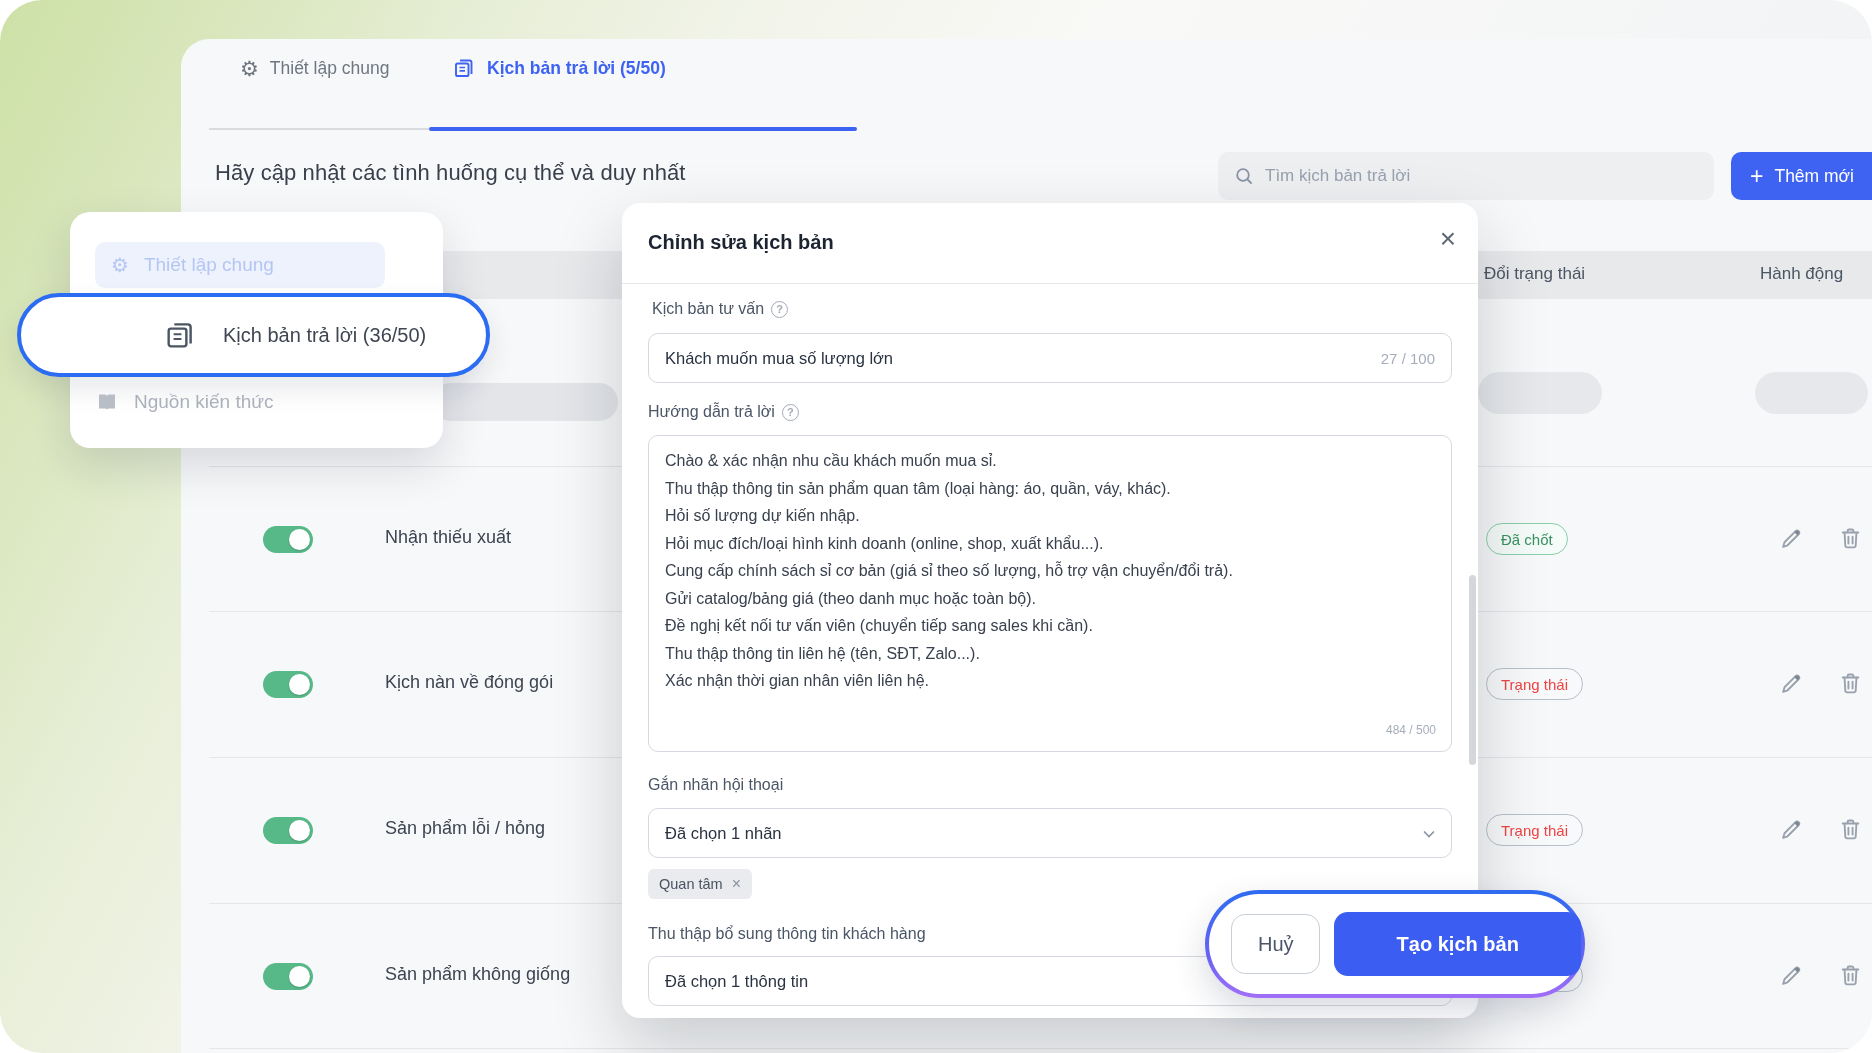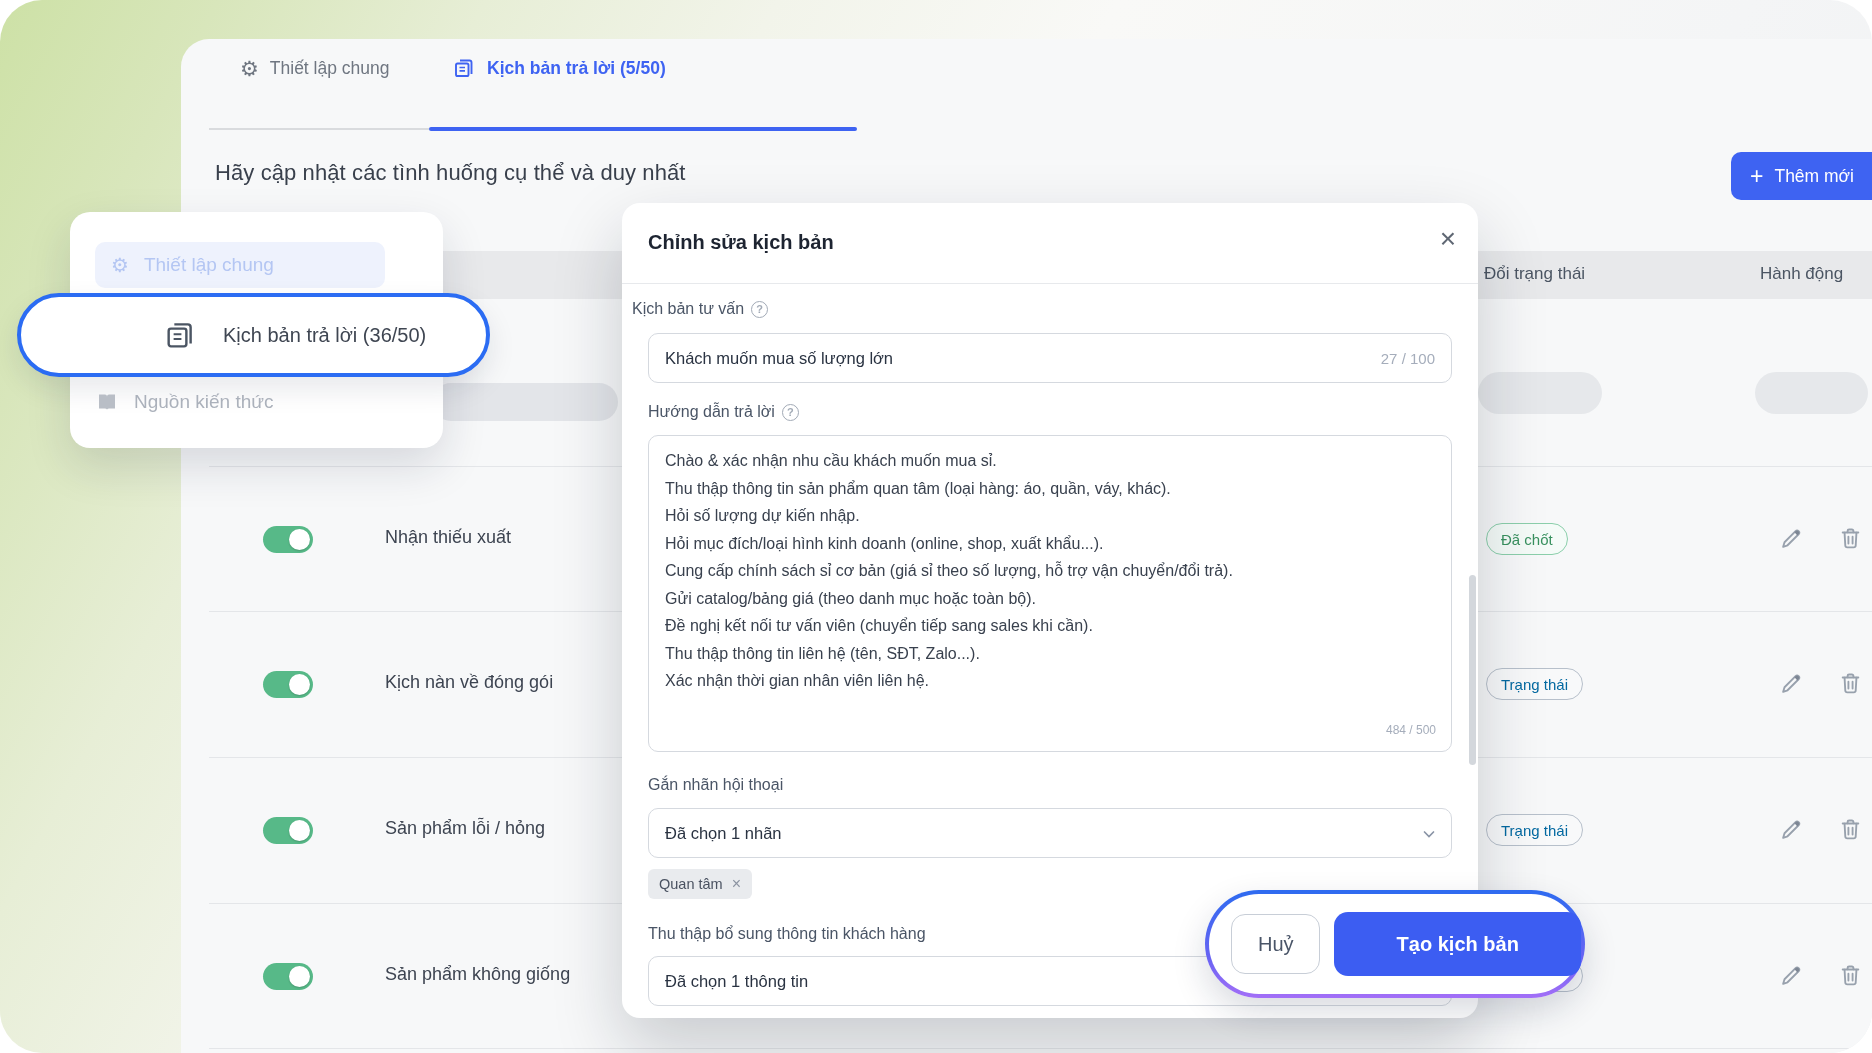--- a/index.html
+++ b/index.html
@@ -46,21 +46,21 @@
   .divider-last { left:209px; right:0; top:1048px; height:1px; background:#e4e6e9; }
 
   .toggle { position:absolute; left:54px; top:59px; width:50px; height:27px; background:#57B988;
             border-radius:14px; cursor:pointer; }
   .toggle .knob { position:absolute; right:3px; top:3px; width:21px; height:21px; background:#fff;
                   border-radius:50%; box-shadow:0 1px 2px rgba(0,0,0,.18); }
   .row-label { position:absolute; left:176px; top:60px; font-size:18px; color:#3d4451; }
   .badge { position:absolute; left:1277px; top:56px; height:32px; display:flex; align-items:center;
            padding:0 14px; border-radius:16px; font-size:15px; cursor:pointer; white-space:nowrap; }
   .badge--green { color:#38915f; border:1px solid #8bcfab; background:#f5fbf8; }
-  .badge--gray  { color:#0369a1; border:1px solid #b7c0cb; background:#f8f9fa; }
+  .badge--gray  { color:#ef4444; border:1px solid #b7c0cb; background:#f8f9fa; }
   .icon-btn { position:absolute; top:59px; width:25px; height:25px; cursor:pointer; }
   .icon-edit { left:1570px; }
   .icon-trash { left:1629px; }
 
   
   .dd-panel { left:70px; top:212px; width:373px; height:236px; background:#fff; border-radius:20px;
               box-shadow:0 18px 45px rgba(20,30,60,.14); }
   .dd-item1 { left:95px; top:242px; width:290px; height:46px; background:#eef2fd; border-radius:10px;
               display:flex; align-items:center; gap:15px; padding:0 16px; color:#b4c6f3; font-size:19px;
               cursor:pointer; }
@@ -131,20 +131,29 @@
         <path d="M7.5 11.5h5.5M7.5 14.8h5.5" stroke-width="1.7"></path>
       </svg>
     </span>
     <span>Kịch bản trả lời (5/50)</span>
   </div>
   <div class="abs underline-gray"></div>
   <div class="abs underline-blue"></div>
 
   <div class="abs subtitle">Hãy cập nhật các tình huống cụ thể và duy nhất</div>
 
+  <div class="abs search">
+    <span>
+      <svg width="20" height="20" viewBox="0 0 20 20" fill="none" stroke="#8a94a6" stroke-width="1.8" stroke-linecap="round">
+        <circle cx="9" cy="9" r="5.8"></circle>
+          <path d="M13.4 13.4 17 17"></path>
+      </svg>
+    </span>
+    <input type="text" placeholder="Tìm kịch bản trả lời" style="">
+  </div>
   <div class="abs add-btn">
     <span class="plus">+</span>
     <span>Thêm mới</span>
   </div>
 
   <div class="abs thead"></div>
   <div class="abs th th-status">Đổi trạng thái</div>
   <div class="abs th th-actions">Hành động</div>
 
   <div class="abs skel" style="left:432px;top:383px;width:186px;height:38px;background:#e3e5e9;"></div>
@@ -262,21 +271,21 @@
       </svg>
     </span>
     <span>Nguồn kiến thức</span>
   </div>
 
   <div class="abs modal">
     <div class="m m-title">Chỉnh sửa kịch bản</div>
     <div class="m m-close">×</div>
     <div class="m m-div"></div>
 
-    <div class="m m-label" style="left:10px;top:97px;text-align:right;">
+    <div class="m m-label" style="left:30px;top:97px;text-align:right;">
       <span>Kịch bản tư vấn</span>
       <span class="help-dot">?</span>
     </div>
     <div class="m m-input" style="top:130px;">
       <span>Khách muốn mua số lượng lớn</span>
       <span class="m-counter">27 / 100</span>
     </div>
 
     <div class="m m-label" style="left:26px;top:200px;">
       <span>Hướng dẫn trả lời</span>

